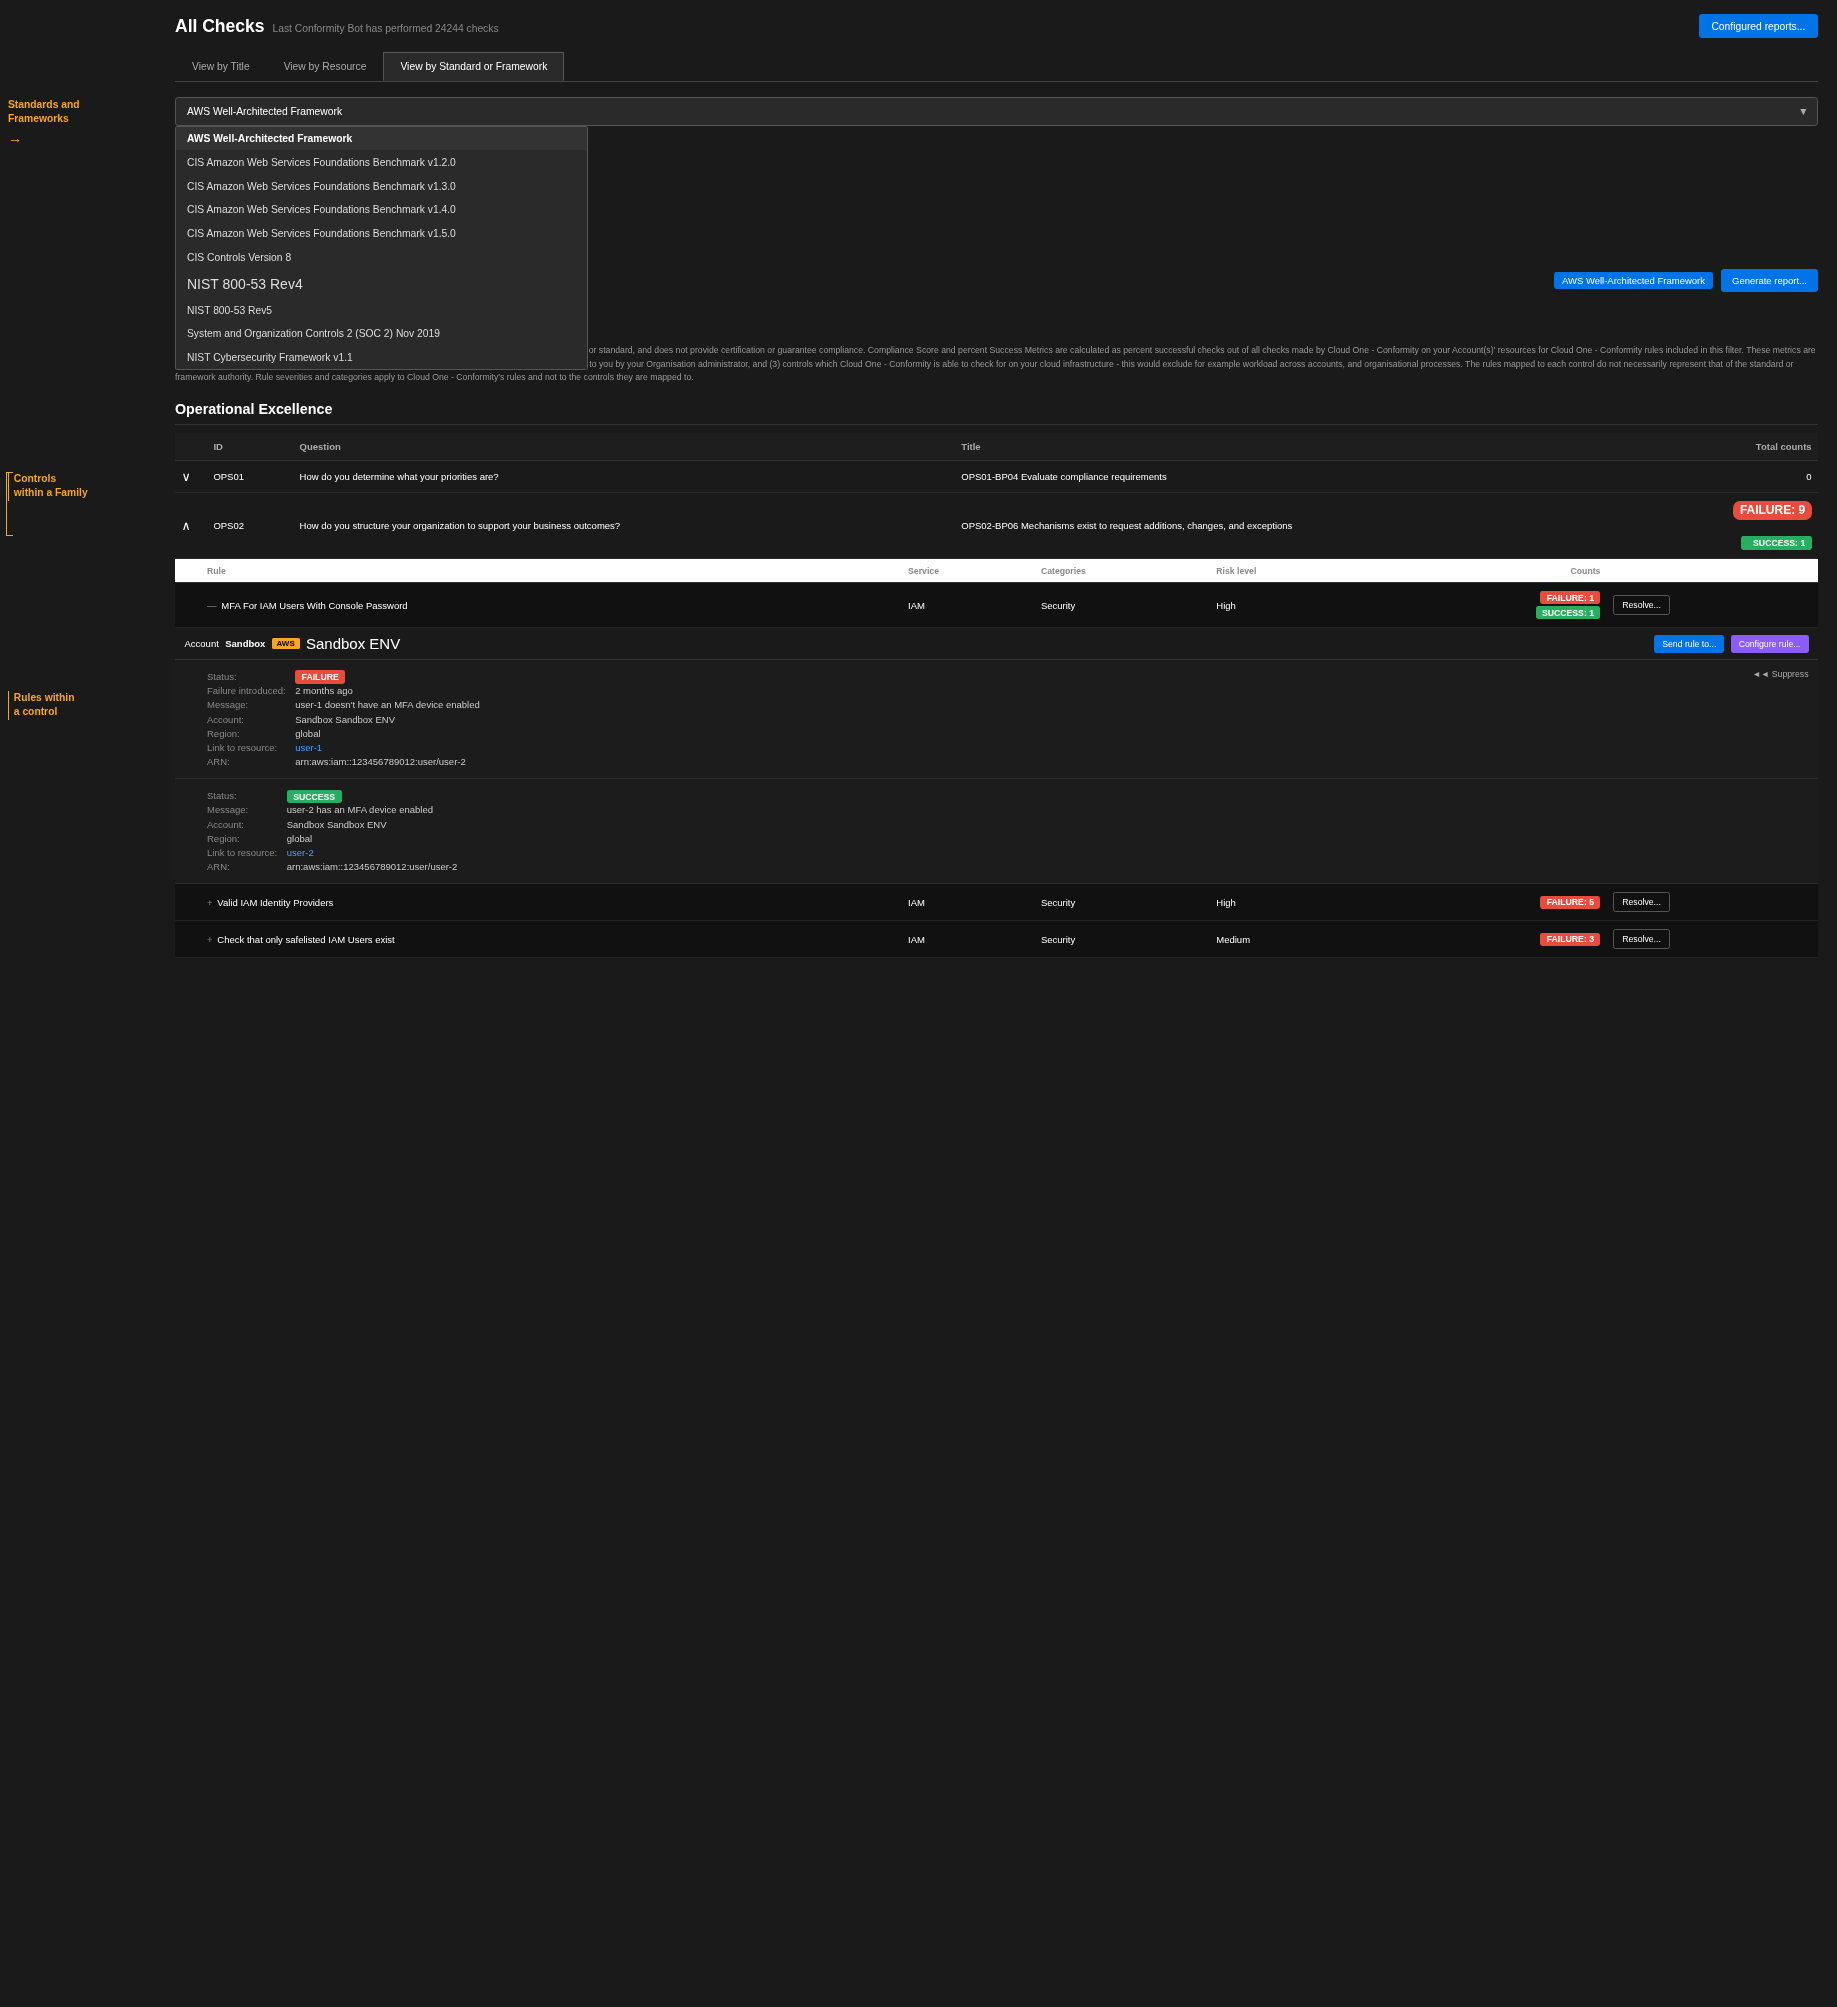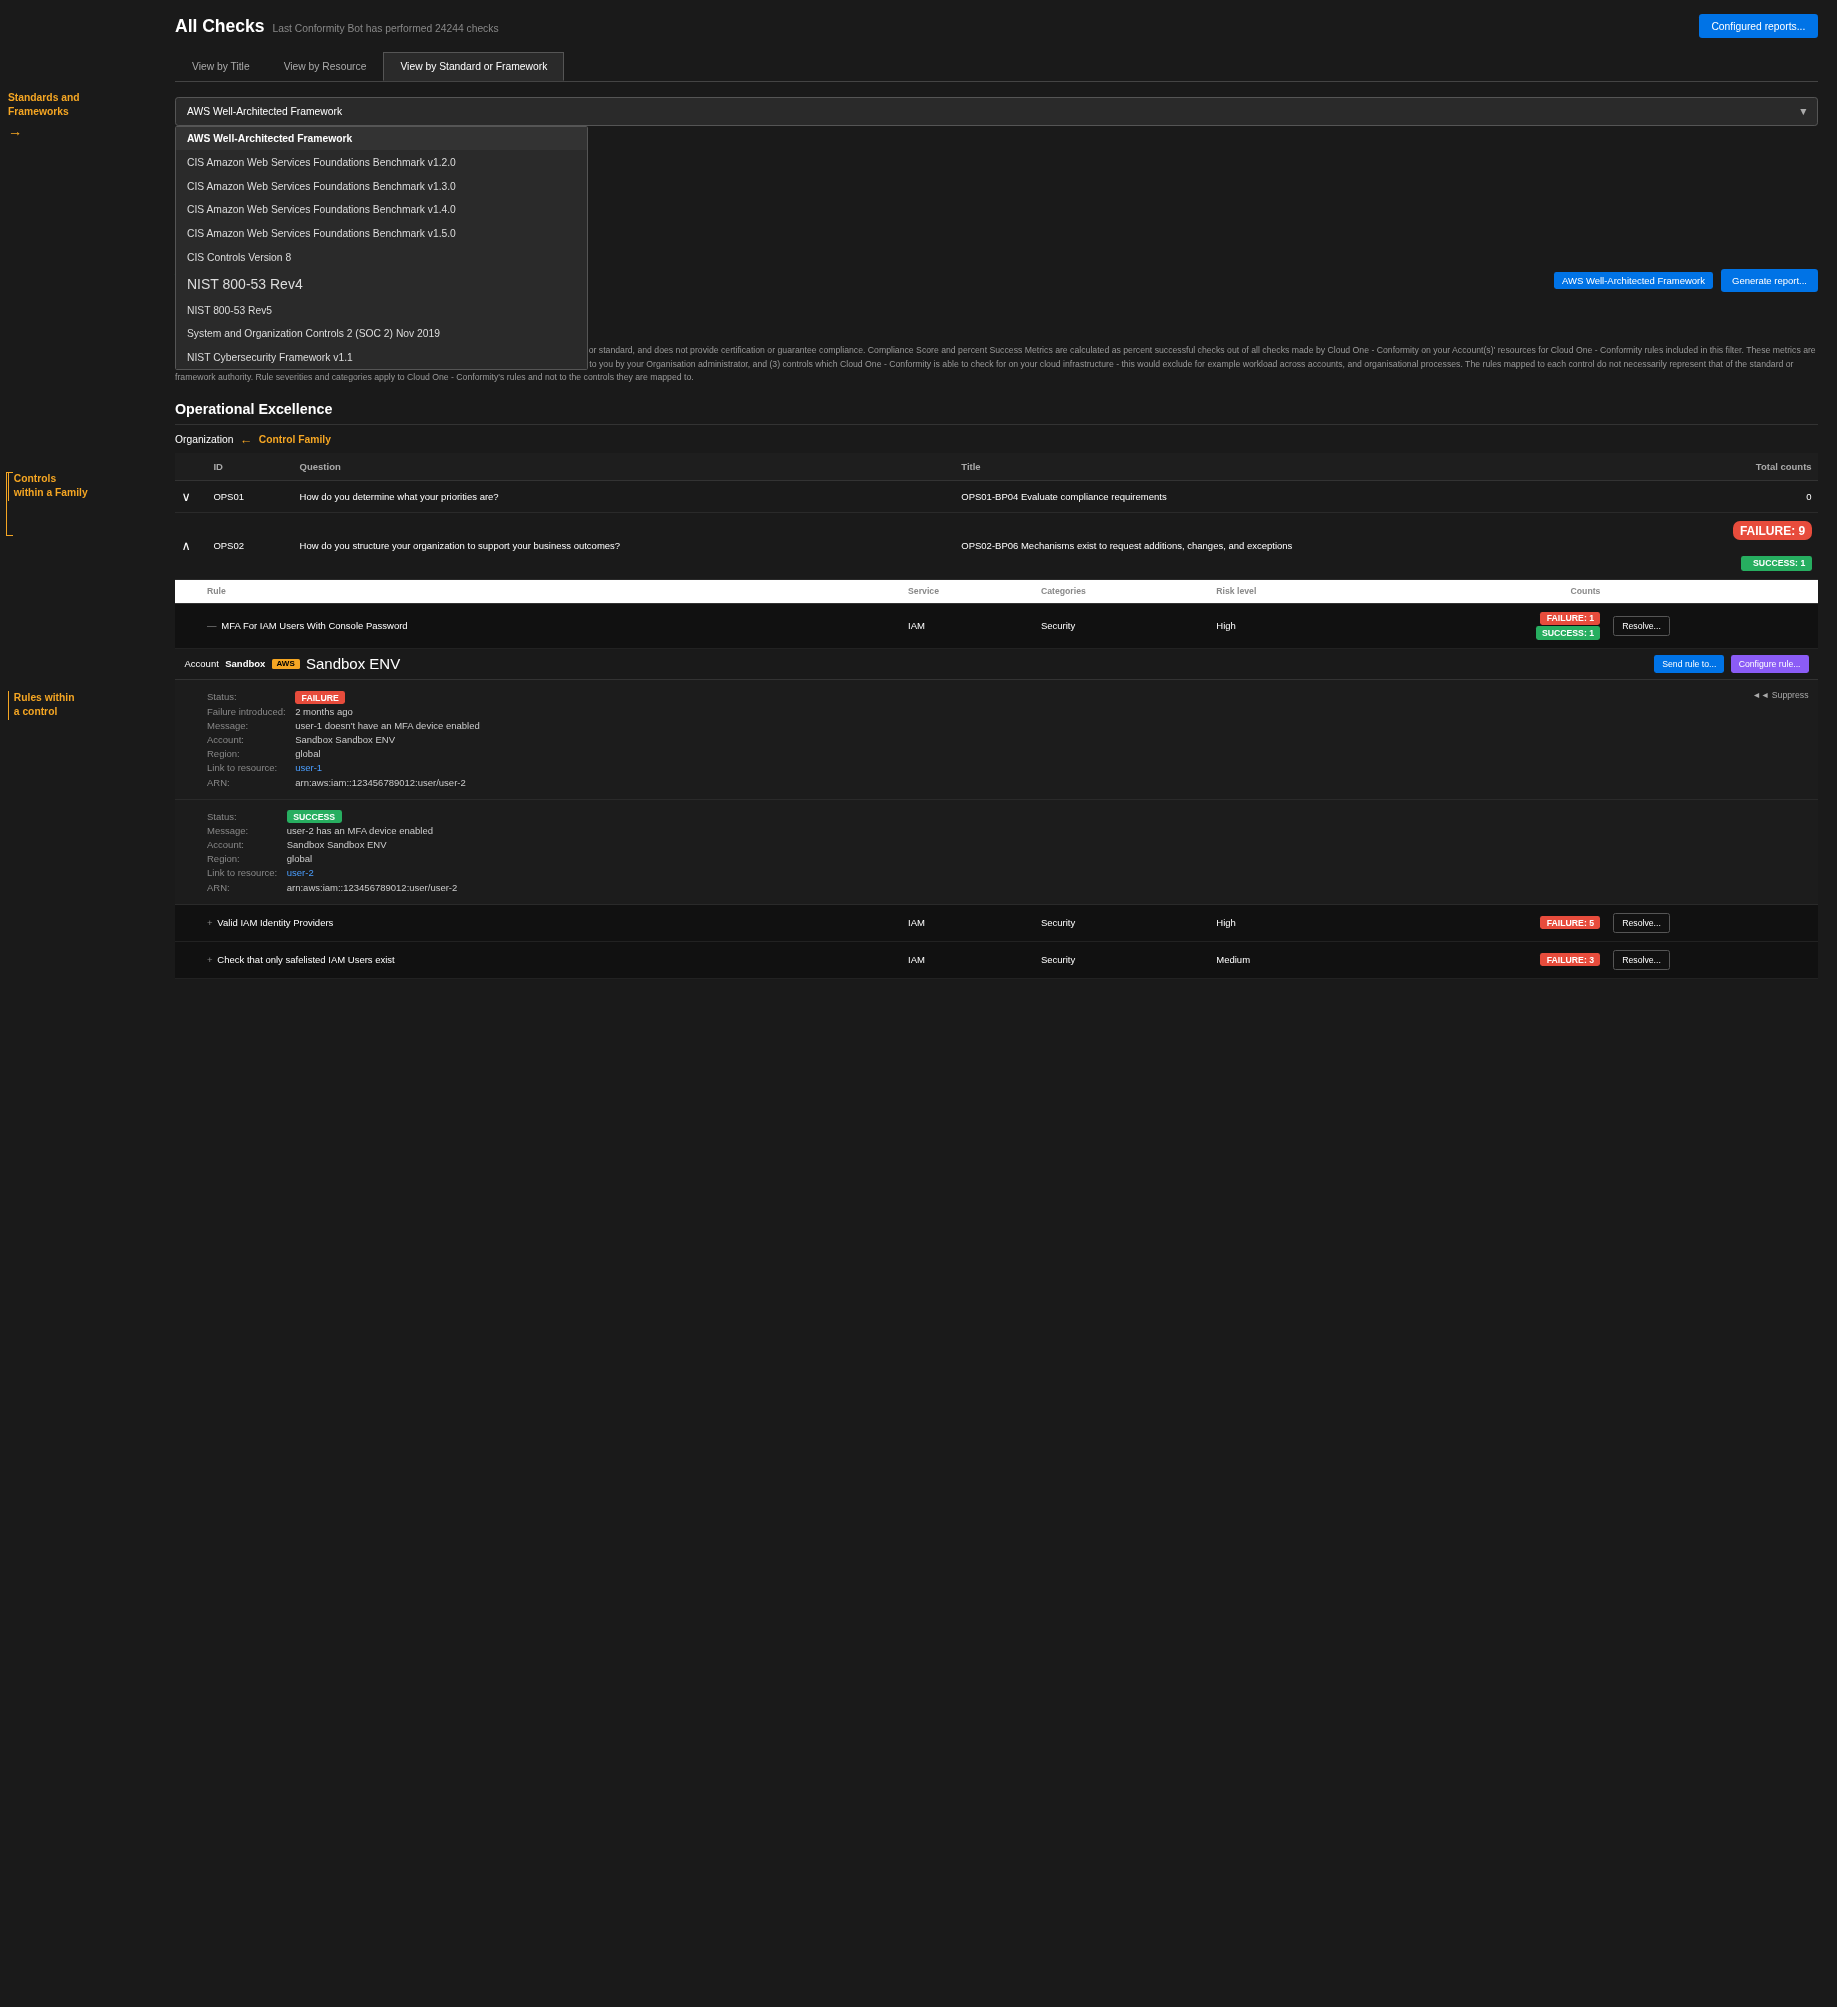--- a/index.html
+++ b/index.html
@@ -5,21 +5,21 @@
     * { box-sizing: border-box; margin: 0; padding: 0; }
     body { background: #1a1a1a; color: #fff; font-family: -apple-system, BlinkMacSystemFont, 'Segoe UI', sans-serif; font-size: 10.3px; min-width: 873px; }
   </style>
 </head>
 <body>
 
 <div style="display:flex; width:100%; min-height:100vh; position:relative;">
 
   <div style="width:167px; min-width:167px; position:relative; background:#1a1a1a;">
 
-    <div style="position:absolute; top:91px; left:8px; display:flex; align-items:center; gap:4.8px;">
+    <div style="position:absolute; top:98px; left:8px; display:flex; align-items:center; gap:4.8px;">
       <div>
         <div style="color:#f5a623; font-size:10.3px; font-weight:700; white-space:pre-line; line-height:1.4;">Standards and
 Frameworks</div>
         <div style="margin-top:3.2px; color:#f5a623; font-size:14.3px;">→</div>
       </div>
     </div>
 
     <div style="position:absolute; top:472px; left:8px;">
       <div style="color:#f5a623; font-size:10.3px; font-weight:700; white-space:pre-line; line-height:1.4; border-left:1.6px solid #f5a623; padding-left:4.8px;">Controls
 within a Family</div>
@@ -90,25 +90,20 @@
         <button style="background:#0073e6; color:#fff; border:none; padding:6.4px 11px; border-radius:3.2px; cursor:pointer; font-size:9.5px;">Generate report...</button>
       </div>
     </div>
 
     <div style="font-size:17.5px; font-weight:700; margin-bottom:3.2px;">vork</div>
     <div style="font-size:10.3px; color:#aaa; margin-bottom:8px;">Provider: AWS</div>
     <div style="font-size:8.7px; color:#999; line-height:1.6; margin-bottom:16px;"># This report is designed to help identify gaps and measure progress towards compliance with a framework or standard, and does not provide certification or guarantee compliance. Compliance Score and percent Success Metrics are calculated as percent successful checks out of all checks made by Cloud One - Conformity on your Account(s)' resources for Cloud One - Conformity rules included in this filter. These metrics are dependent on (1) active / selected filters, (2) data access you have provided on your account(s) or provided to you by your Organisation administrator, and (3) controls which Cloud One - Conformity is able to check for on your cloud infrastructure - this would exclude for example workload across accounts, and organisational processes. The rules mapped to each control do not necessarily represent that of the standard or framework authority. Rule severities and categories apply to Cloud One - Conformity's rules and not to the controls they are mapped to.</div>
 
     <div style="font-size:14.3px; font-weight:700; margin-bottom:8px; border-bottom:0.8px solid #333; padding-bottom:6.4px;">Operational Excellence</div>
 
-    <div style="display:flex; align-items:center; gap:6.4px; margin-bottom:6.4px;">
-      <span style="font-size:10.3px;">Organization</span>
-      <span style="color:#f5a623; font-size:12.7px;">←</span>
-      <span style="color:#f5a623; font-size:10.3px; font-weight:600;">Control Family</span>
-    </div>
 
     <table style="width:100%; border-collapse:collapse;">
       <thead>
         <tr style="background:#1e1e1e;">
           <th style="width:32px; padding:8px 6.4px; text-align:left; font-weight:600; font-size:9.5px; color:#aaa; border-bottom:0.8px solid #333;"></th>
           <th style="padding:8px 6.4px; text-align:left; font-weight:600; font-size:9.5px; color:#aaa; border-bottom:0.8px solid #333;">ID</th>
           <th style="padding:8px 6.4px; text-align:left; font-weight:600; font-size:9.5px; color:#aaa; border-bottom:0.8px solid #333;">Question</th>
           <th style="padding:8px 6.4px; text-align:left; font-weight:600; font-size:9.5px; color:#aaa; border-bottom:0.8px solid #333;margin-top:16px;">Title</th>
           <th style="padding:8px 6.4px; text-align:right; font-weight:600; font-size:9.5px; color:#aaa; border-bottom:0.8px solid #333;">Total counts</th>
         </tr>

